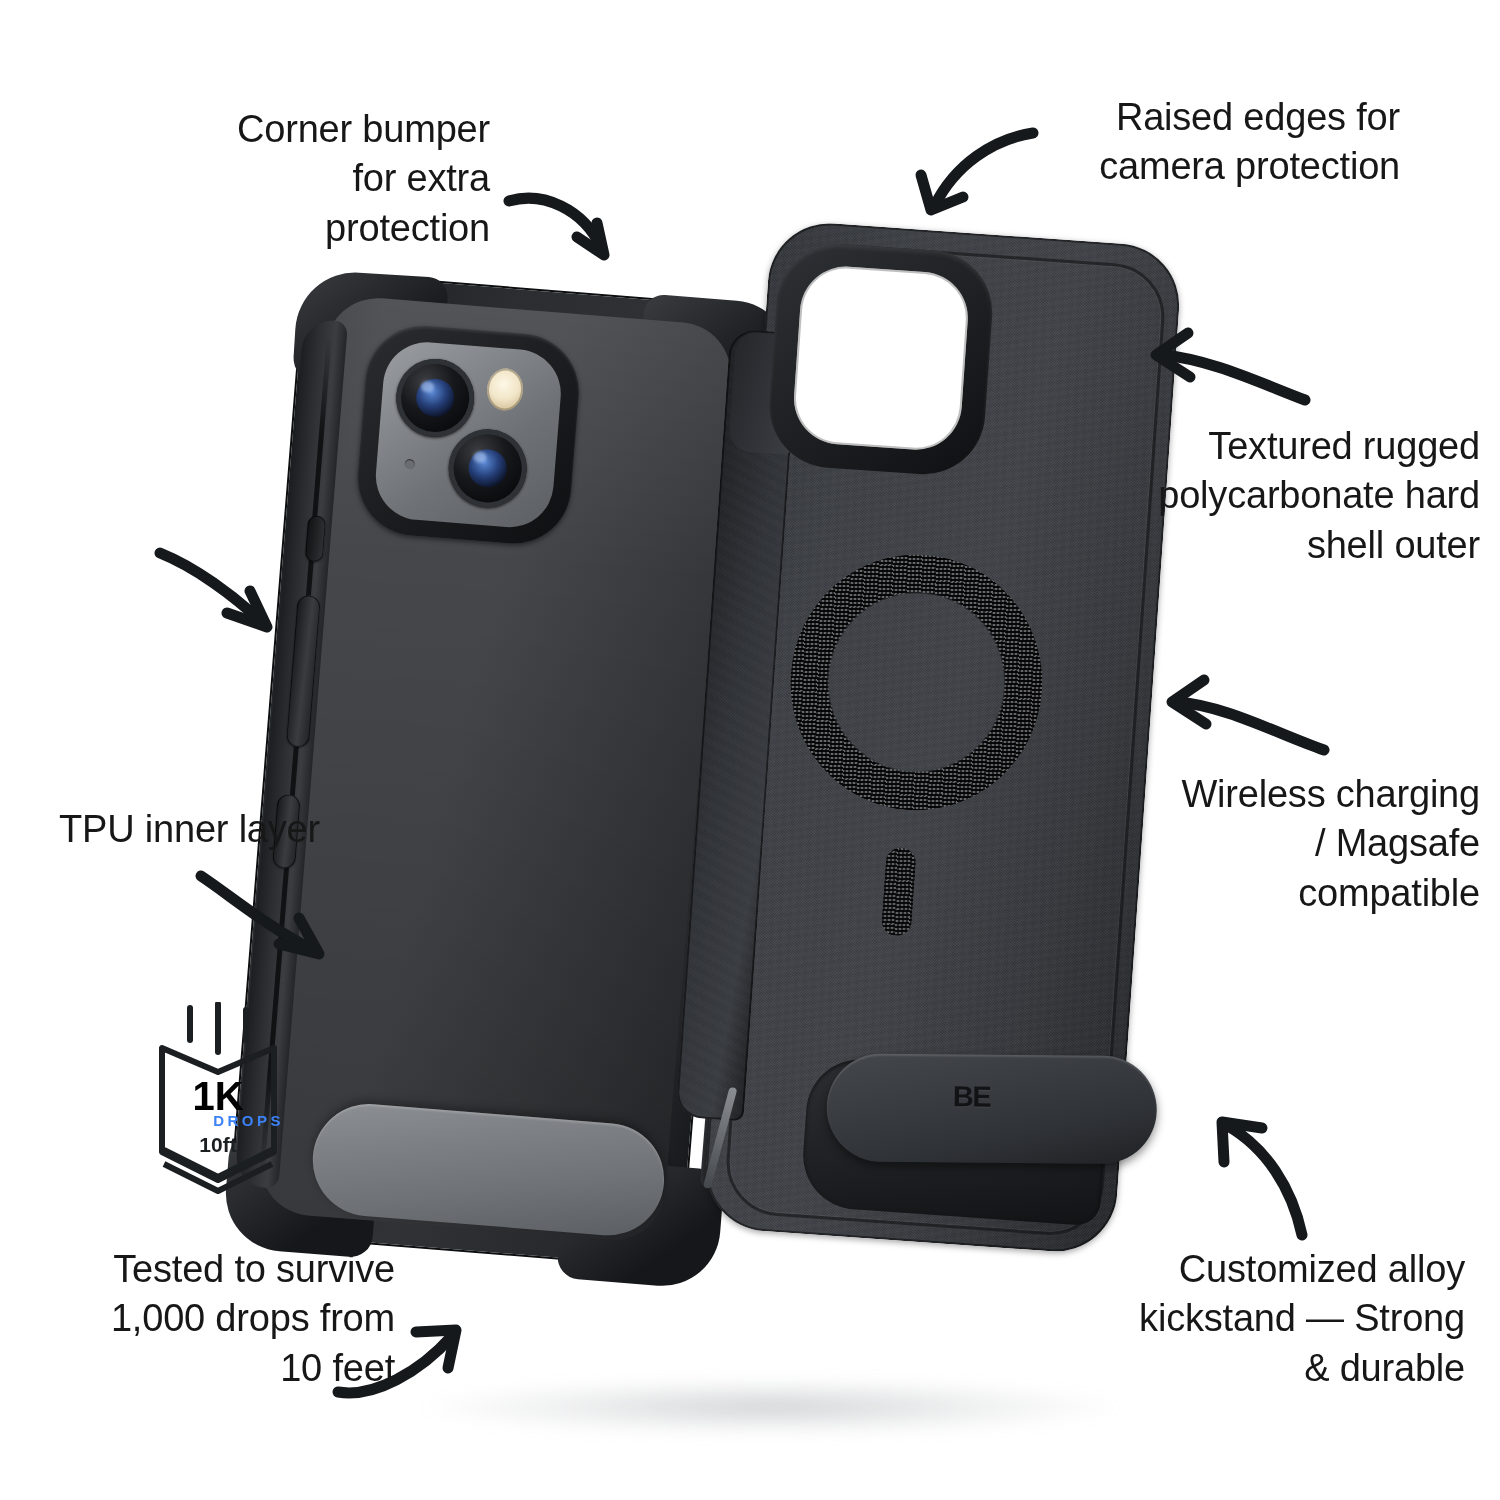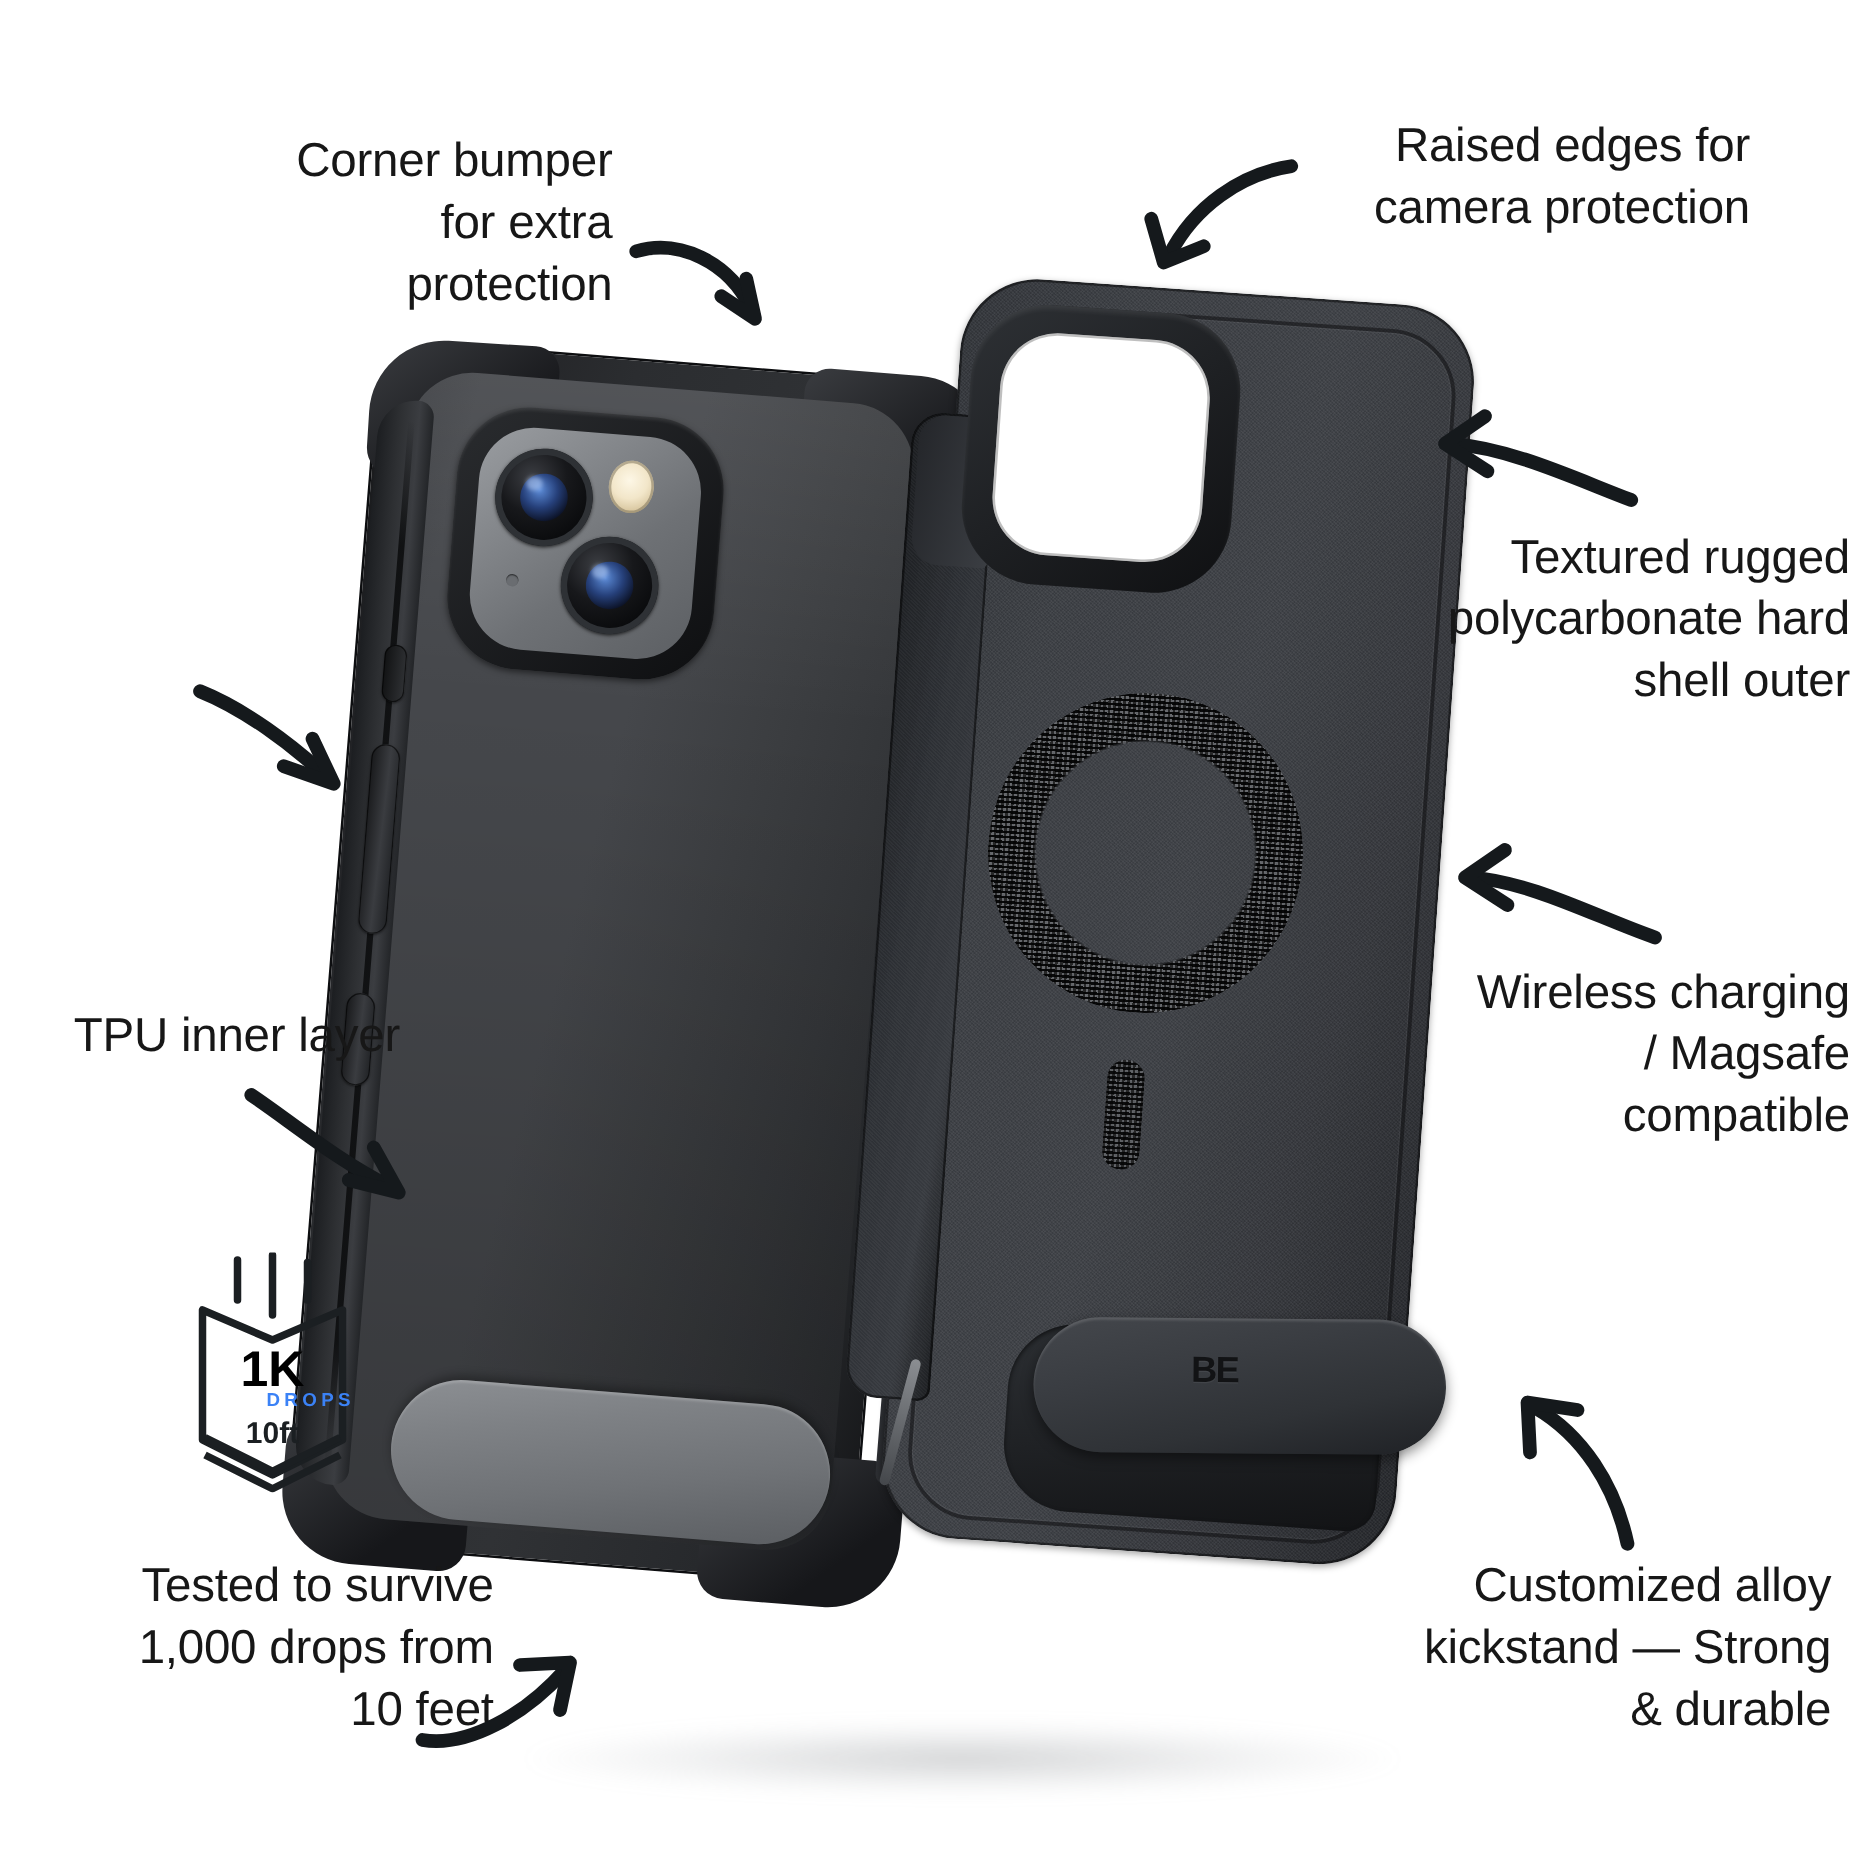--- a/index.html
+++ b/index.html
@@ -67,21 +67,21 @@
     font-size: 15px;
     font-weight: 700;
     letter-spacing: 3.5px;
     color: #3b82f6;
     text-align: right;
   }
   .badge-ft {
     position: absolute;
     left: 0; right: 0;
     top: 131px;
-    font-size: 24px;
+    font-size: 21px;
     font-weight: 700;
     color: #1b1f22;
   }
 
   
   .case-wrap { position: absolute; }
 
   
   #left-case {
     left: 258px;

